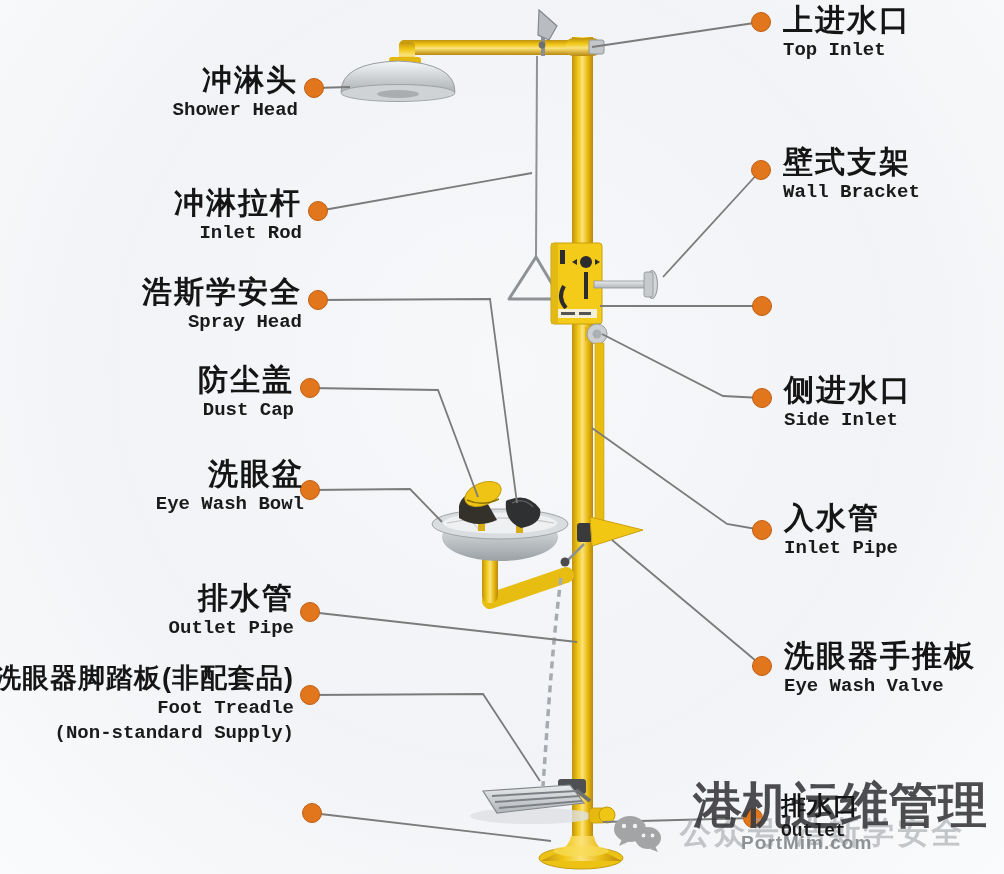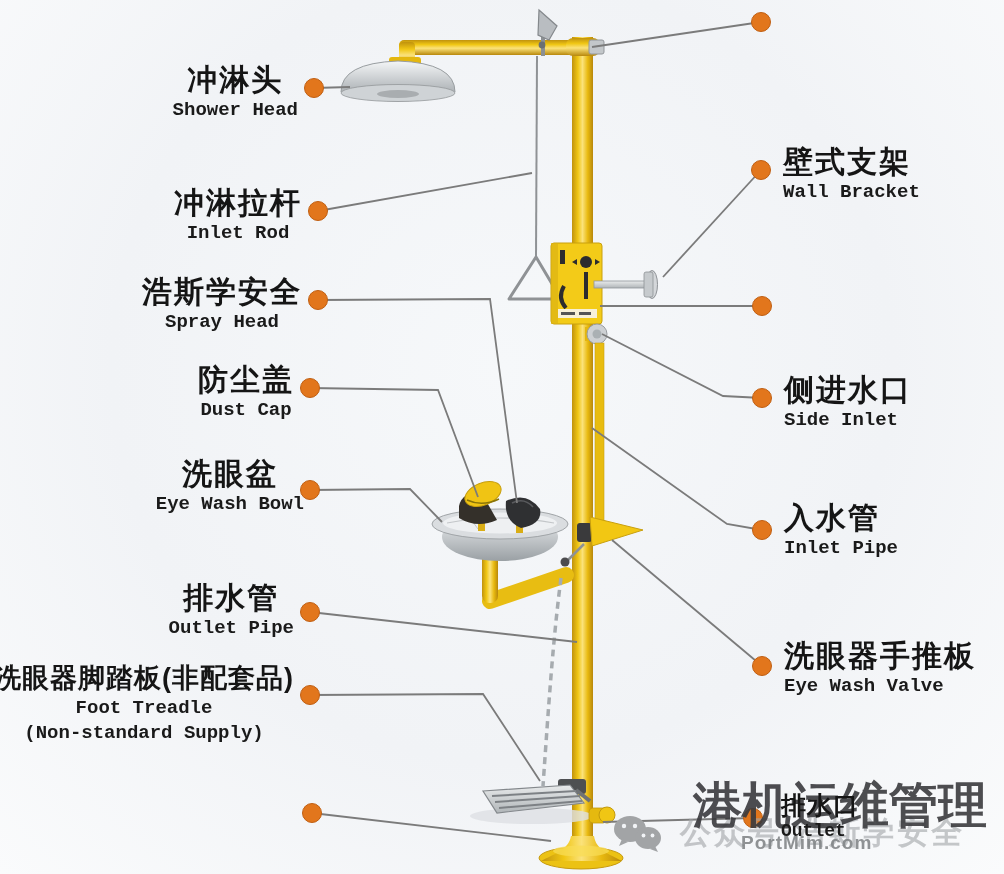--- a/index.html
+++ b/index.html
@@ -12,21 +12,21 @@
   .lbl{position:absolute;line-height:1;}
   .lbl .zh{
     display:block;font-weight:700;font-size:30px;line-height:36px;
     color:#151515;letter-spacing:2px;white-space:nowrap;
   }
   .lbl .en{
     display:block;font-weight:700;font-size:19px;line-height:25px;
     font-family:"Liberation Mono","DejaVu Sans Mono",monospace;
     color:#1a1a1a;white-space:nowrap;
   }
-  .lbl.left{text-align:center;}
+  .lbl.left{text-align:right;}
   .lbl.right{text-align:left;}
   .lbl.long .zh{font-size:27px;letter-spacing:1px;}
   .lbl.small .zh{font-size:25px;line-height:30px;letter-spacing:1px;}
   .lbl.small .en{font-size:18px;line-height:22px;}
   .lbl.outlet-lbl{z-index:6;}
   
   .wm-account{
     position:absolute;left:680px;top:812px;z-index:2;
     font-size:31px;font-weight:700;color:rgba(160,163,166,0.60);
     letter-spacing:3px;white-space:nowrap;text-align:center;
@@ -246,20 +246,24 @@
   <div class="lbl left" style="right:710px;top:580px">
     <span class="zh">排水管</span>
     <span class="en">Outlet Pipe</span>
   </div>
   <div class="lbl left long" style="right:710px;top:660px">
     <span class="zh">洗眼器脚踏板(非配套品)</span>
     <span class="en">Foot Treadle</span>
     <span class="en">(Non-standard Supply)</span>
   </div>
 
+  <div class="lbl right" style="left:783px;top:2px">
+    <span class="zh">上进水口</span>
+    <span class="en">Top Inlet</span>
+  </div>
   <div class="lbl right" style="left:783px;top:144px">
     <span class="zh">壁式支架</span>
     <span class="en">Wall Bracket</span>
   </div>
   <div class="lbl right" style="left:784px;top:372px">
     <span class="zh">侧进水口</span>
     <span class="en">Side Inlet</span>
   </div>
   <div class="lbl right" style="left:784px;top:500px">
     <span class="zh">入水管</span>

